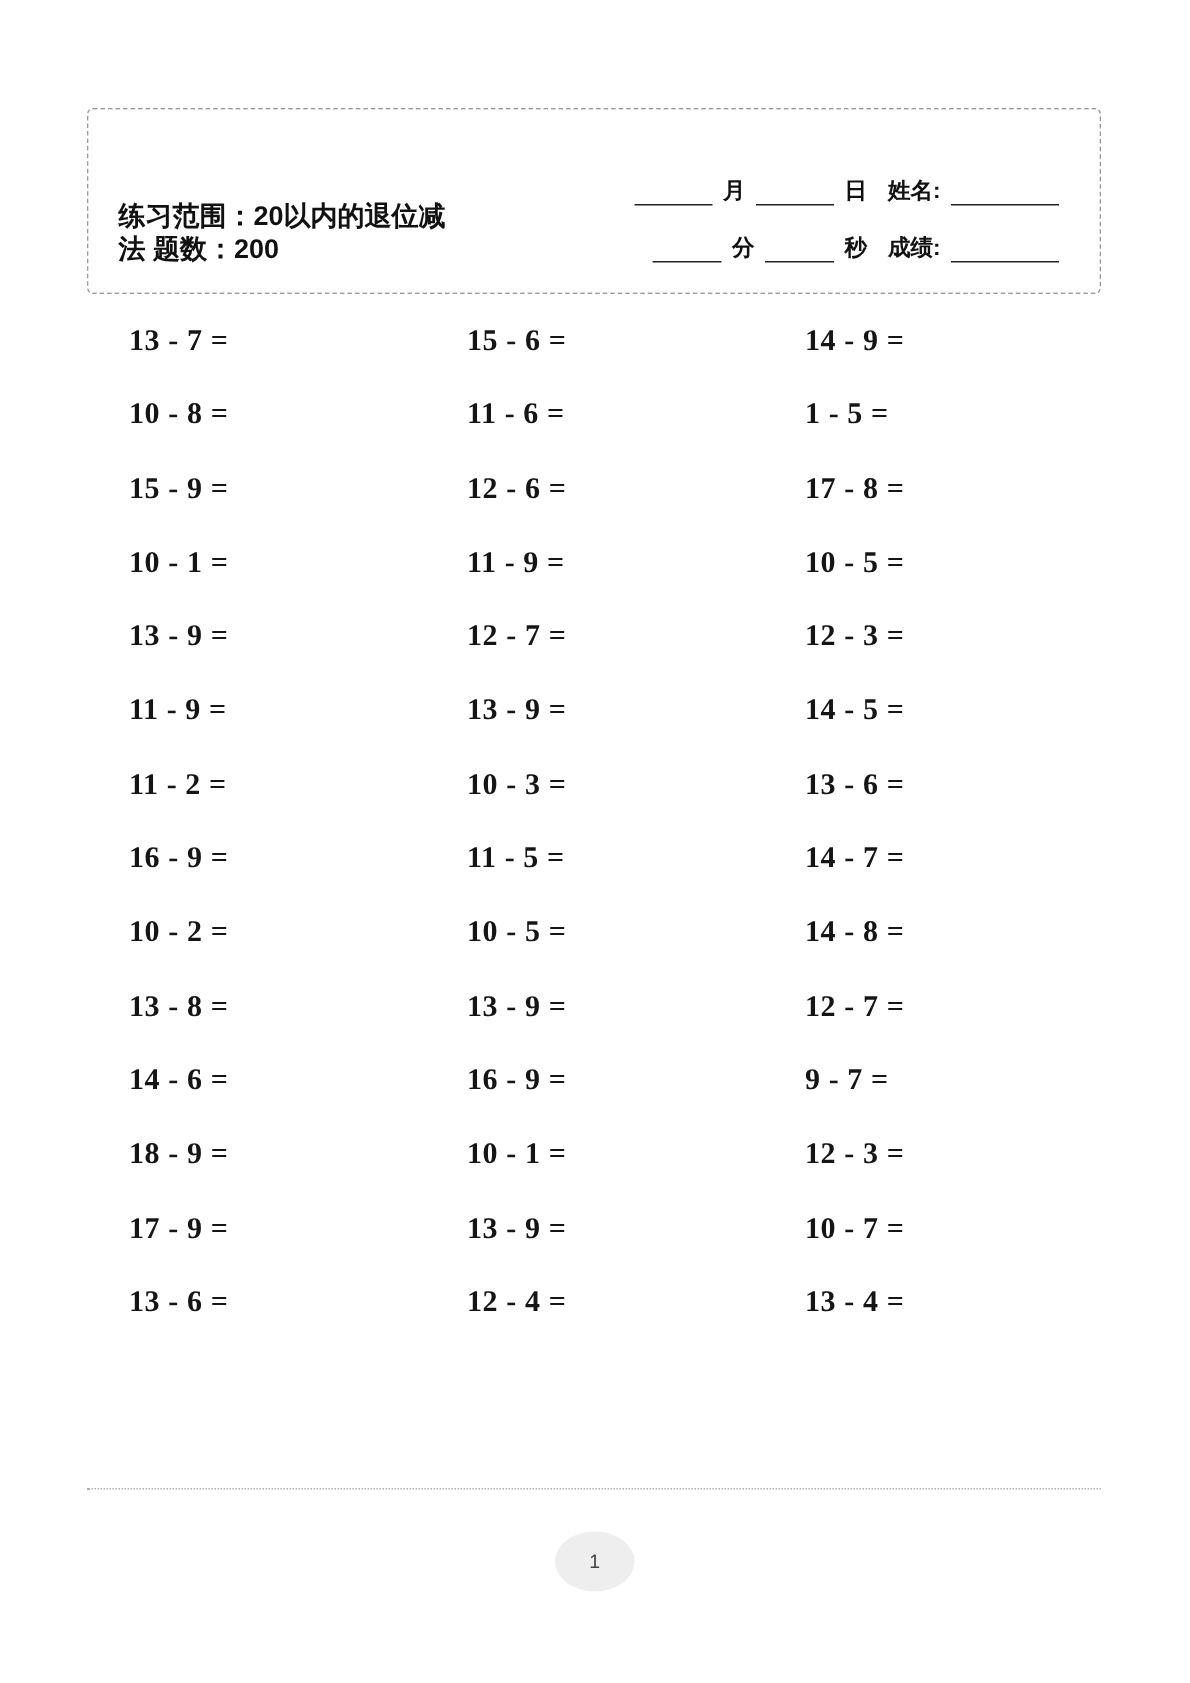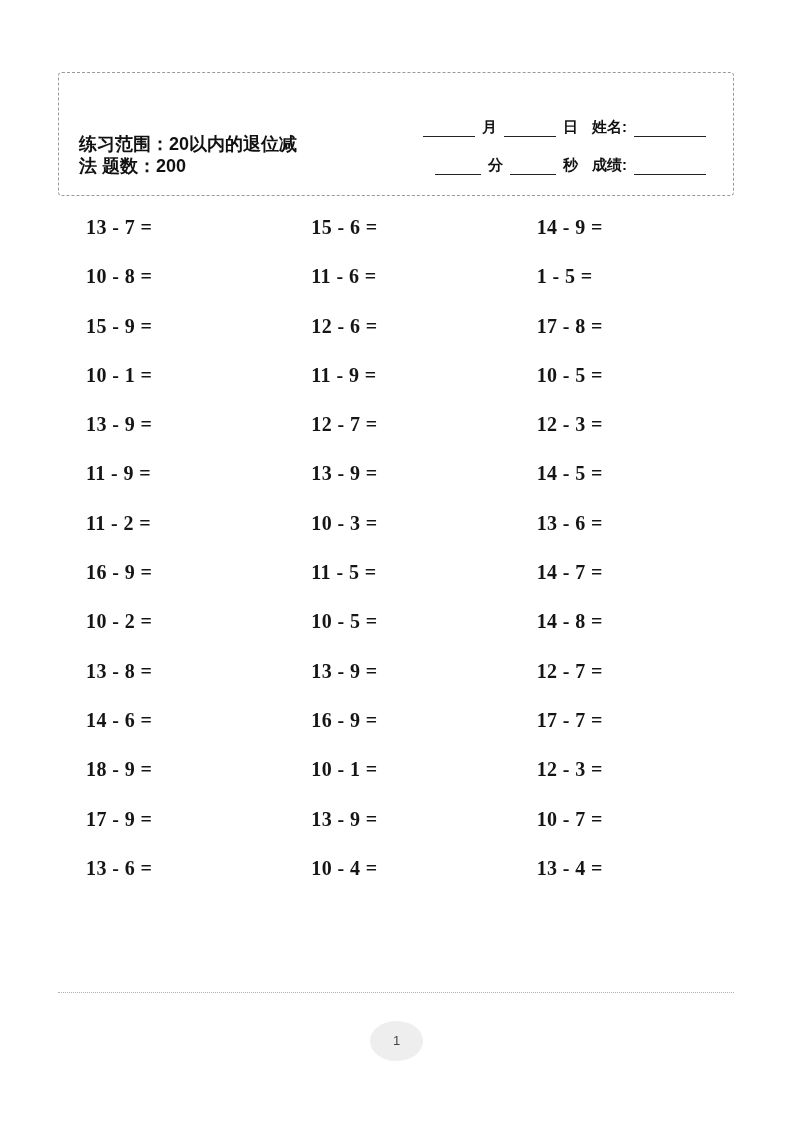--- a/index.html
+++ b/index.html
@@ -175,28 +175,28 @@
     <div class="cell">11 - 5 =</div>
     <div class="cell">14 - 7 =</div>
     <div class="cell">10 - 2 =</div>
     <div class="cell">10 - 5 =</div>
     <div class="cell">14 - 8 =</div>
     <div class="cell">13 - 8 =</div>
     <div class="cell">13 - 9 =</div>
     <div class="cell">12 - 7 =</div>
     <div class="cell">14 - 6 =</div>
     <div class="cell">16 - 9 =</div>
-    <div class="cell">17 - 7 =</div>
+    <div class="cell">9 - 7 =</div>
     <div class="cell">18 - 9 =</div>
     <div class="cell">10 - 1 =</div>
     <div class="cell">12 - 3 =</div>
     <div class="cell">17 - 9 =</div>
     <div class="cell">13 - 9 =</div>
     <div class="cell">10 - 7 =</div>
     <div class="cell">13 - 6 =</div>
-    <div class="cell">10 - 4 =</div>
+    <div class="cell">12 - 4 =</div>
     <div class="cell">13 - 4 =</div>
   </div>
 
   <div class="footer-rule"></div>
   <div class="page-num">1</div>
 
 </div>
 
 </body></html>

